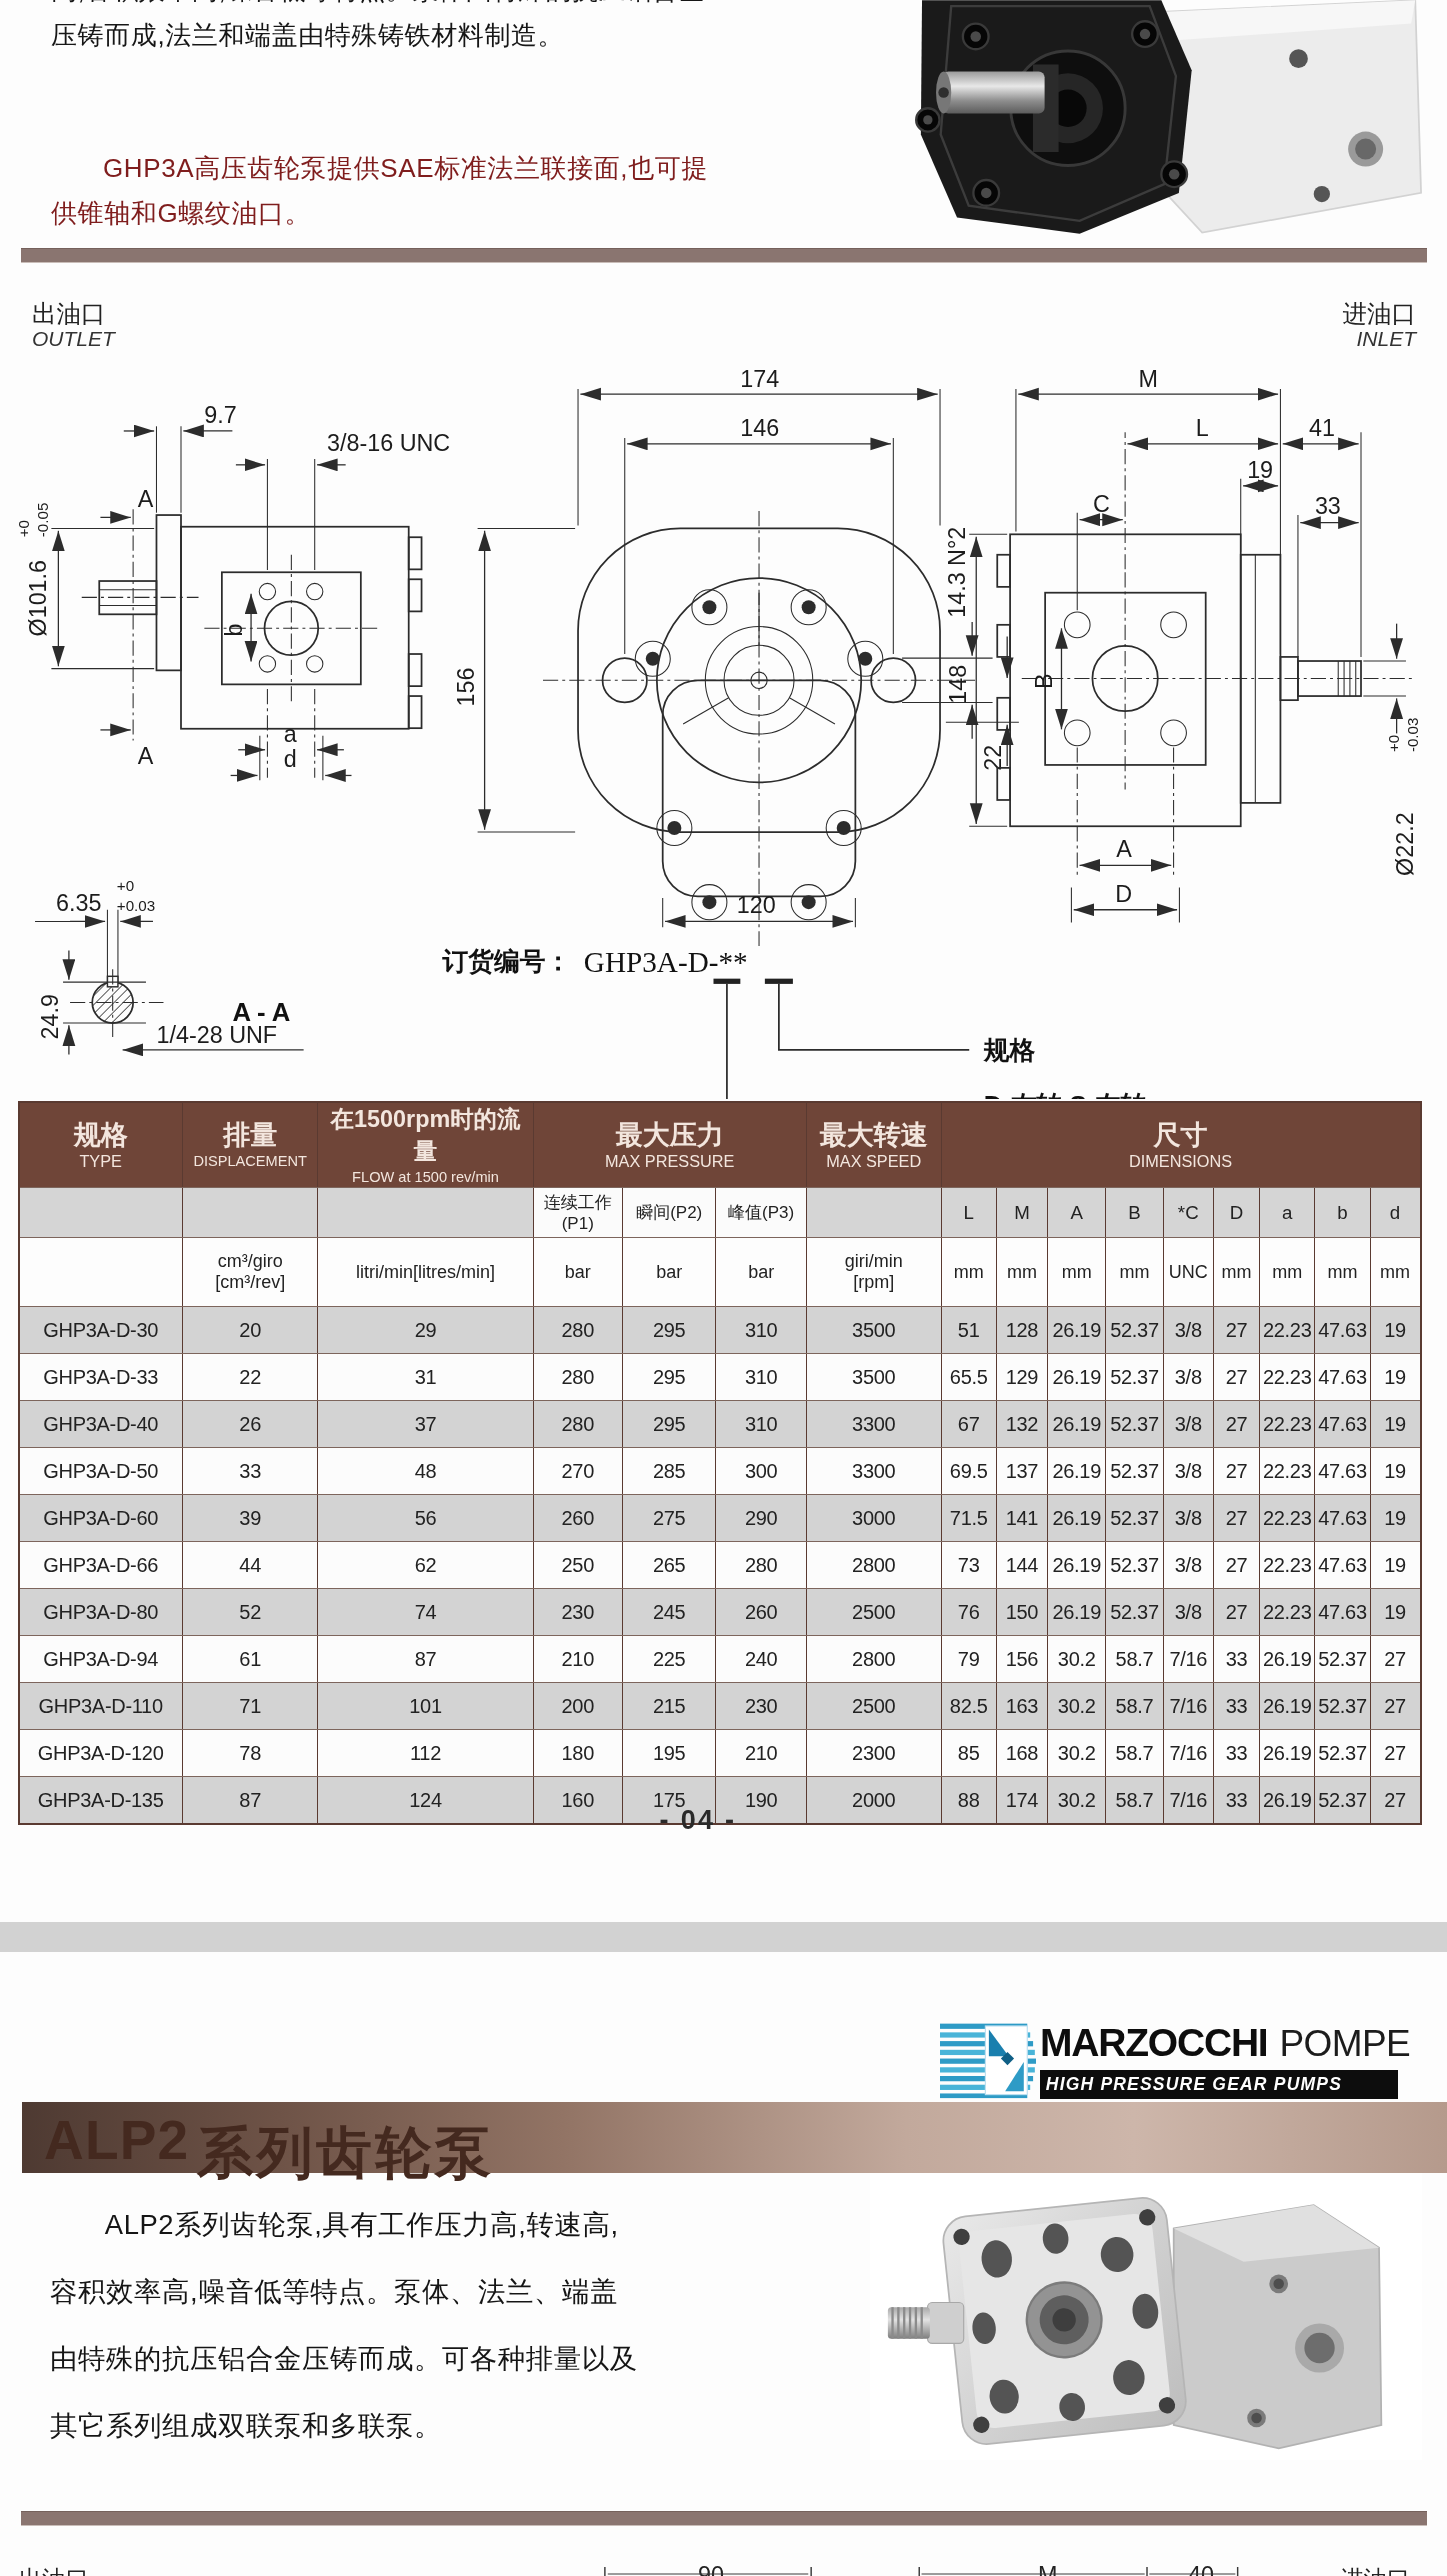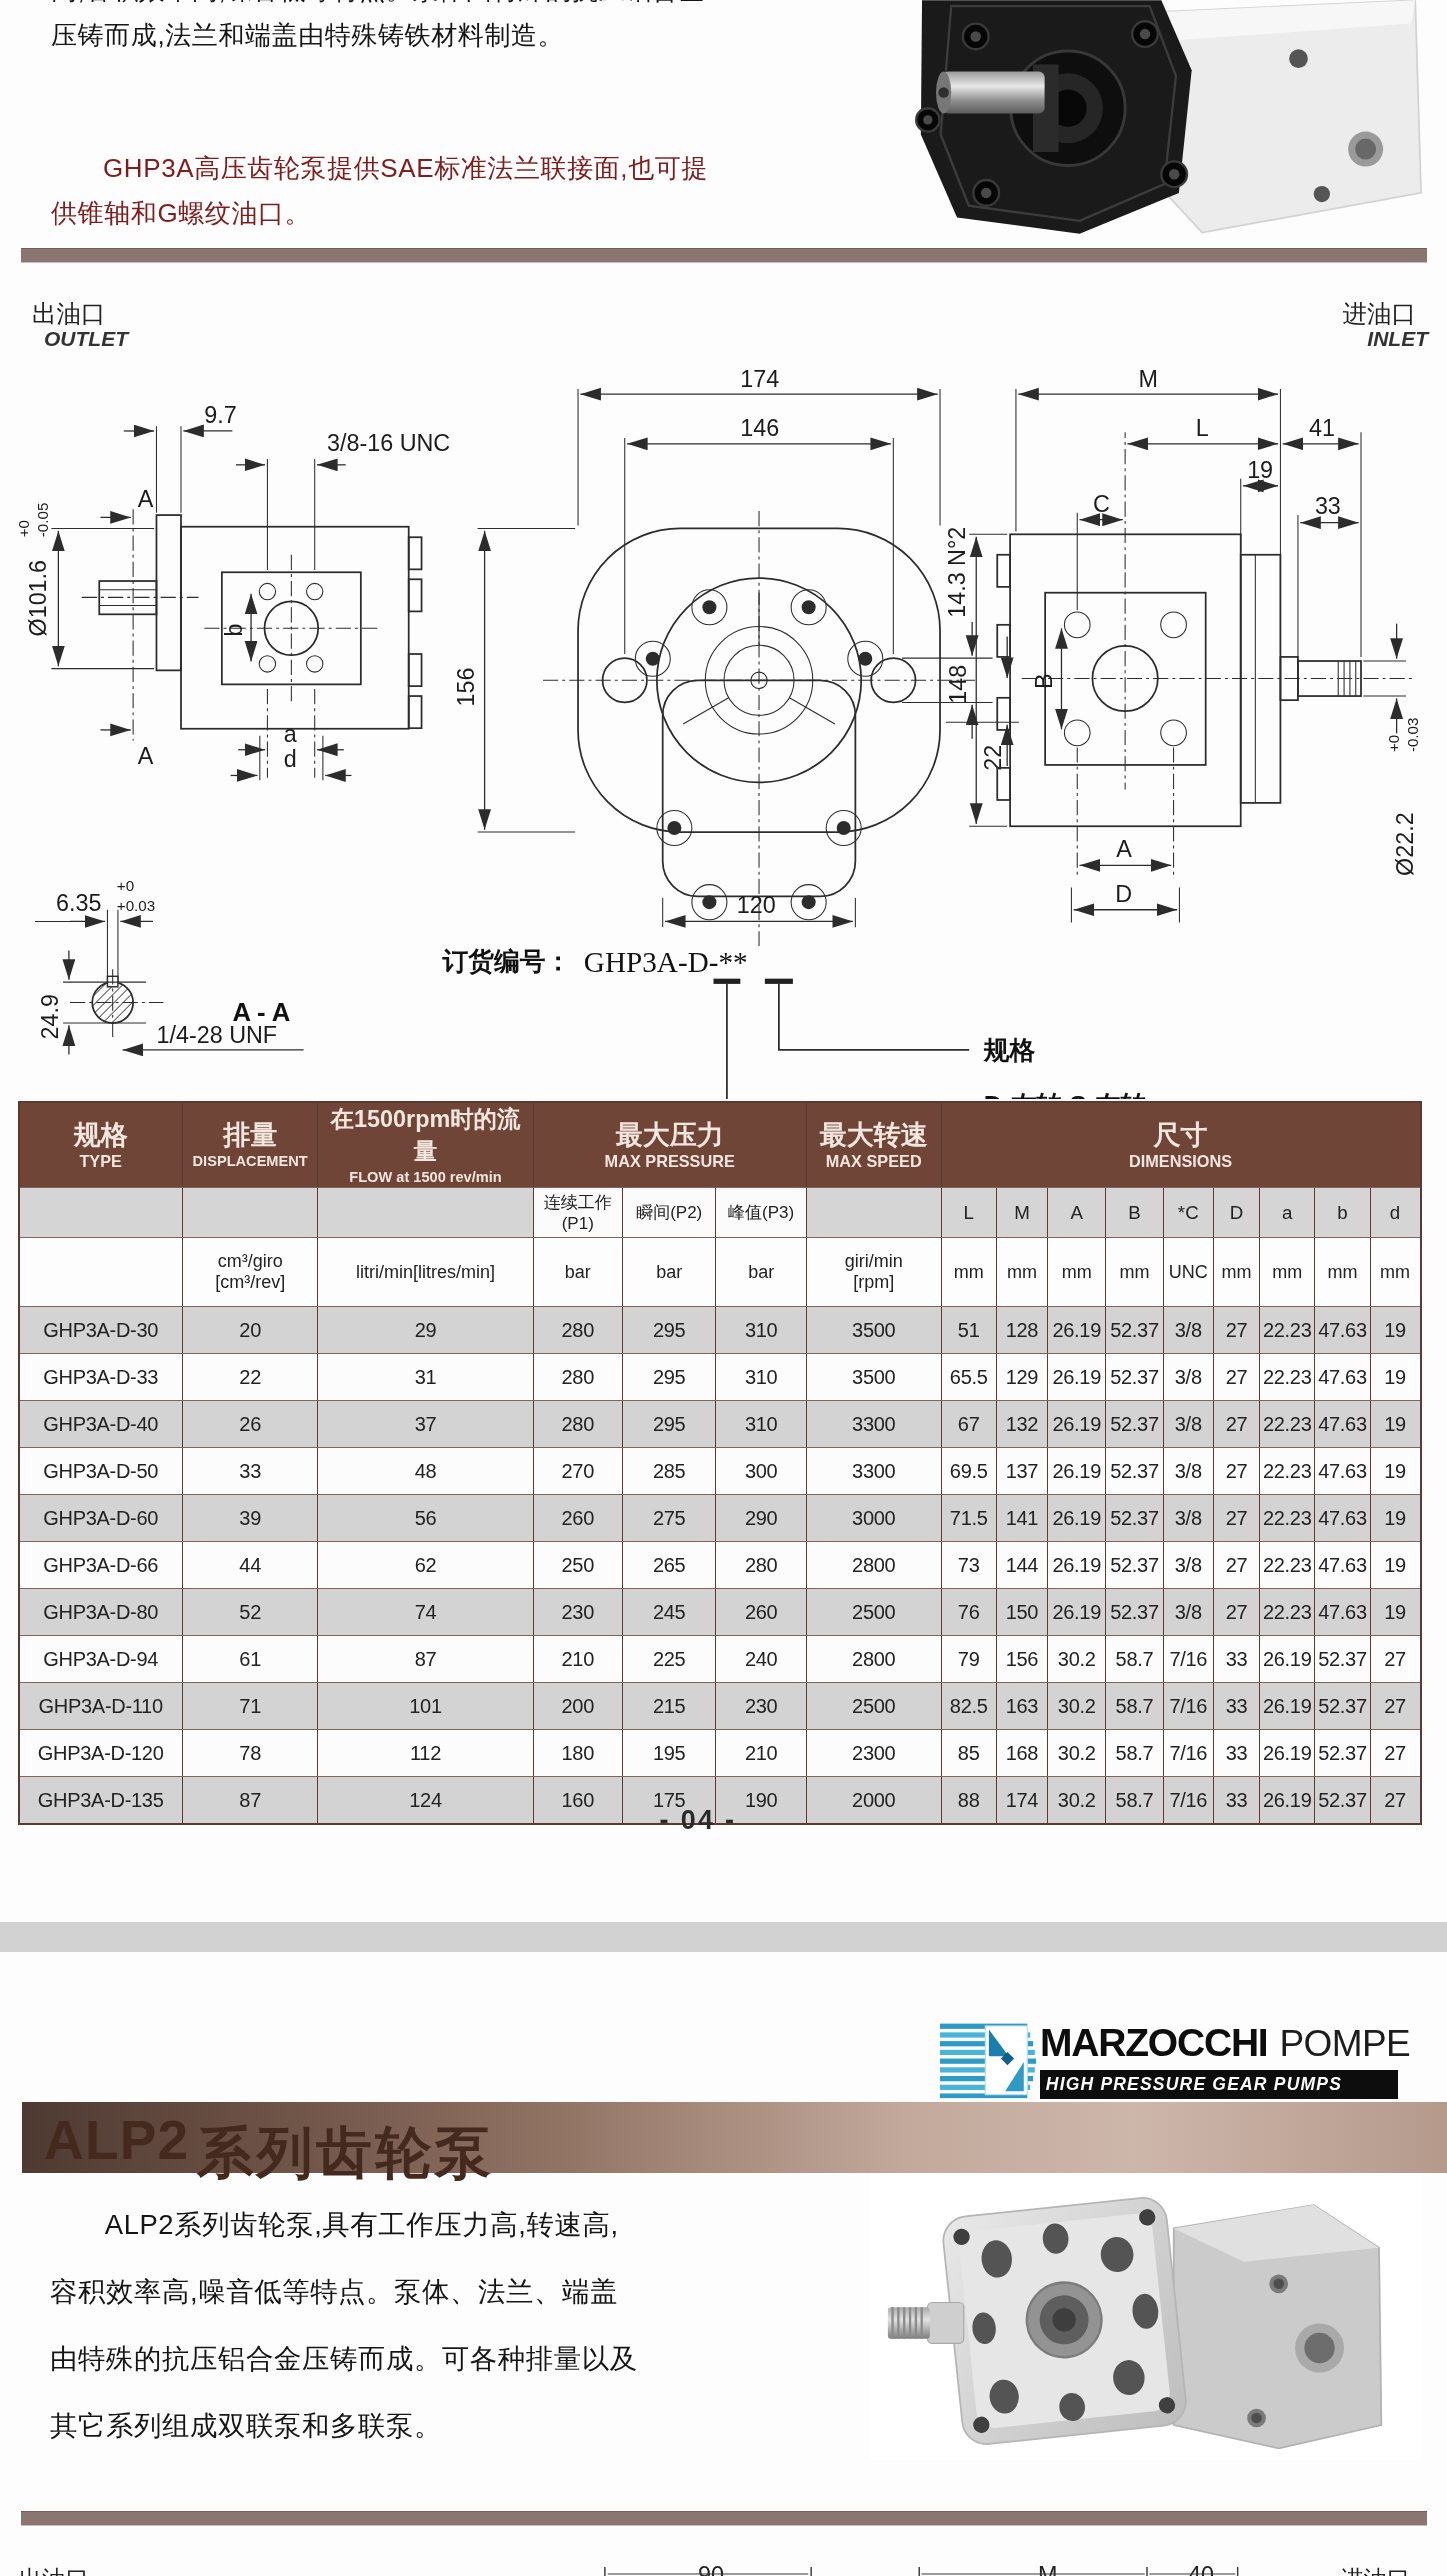--- a/index.html
+++ b/index.html
@@ -17,21 +17,21 @@
   .photo1{left:887px;top:0;width:537px;height:234px;overflow:hidden;}
   .photo2{left:870px;top:2173px;width:552px;height:287px;background:#fff;overflow:hidden;}
 
   
   .bar{left:21px;width:1406px;height:13px;background:#8a7570;
        border-top:1.8px solid #75615c;border-bottom:1.8px solid #c9bdb8;}
   .bar1{top:248px;} .bar2{top:2511px;}
 
   
   .port-cn{font-size:24.5px;color:#222;}
-  .port-en{font-size:21px;font-weight:bold;font-style:italic;color:#333;margin-left:12px;}
+  .port-en{font-size:21px;font-weight:normal;font-style:italic;color:#333;}
   .tr{text-align:right;}
 
   
   .draw{left:0;top:362px;width:1448px;height:737px;}
   svg text{font-family:"Liberation Sans", sans-serif;}
   .ln{stroke:#2c2c2c;stroke-width:3;fill:none;}
   .tn{stroke:#2c2c2c;stroke-width:1.8;fill:none;}
   .cl{stroke:#2c2c2c;stroke-width:1.8;fill:none;stroke-dasharray:26 7 5 7;}
   .dim{stroke:#2c2c2c;stroke-width:2.2;fill:none;marker-start:url(#arr);marker-end:url(#arr);}
   .de {stroke:#2c2c2c;stroke-width:2.2;fill:none;marker-end:url(#arr);}
@@ -46,21 +46,21 @@
   table.spec td,table.spec th{border-left:1.8px solid #5a3a31;border-right:1.8px solid #5a3a31;
              border-top:1.2px solid #7d655c;border-bottom:1.2px solid #7d655c;
              text-align:center;vertical-align:middle;overflow:hidden;padding:0 1.2px;}
   thead tr.h1 th{background:#6f4538;color:#f3e6de;height:77px;}
   thead tr.h2 td{background:#d5d5d5;height:49px;font-size:18.7px;color:#222;}
   thead tr.h2 td.wcell{background:#fbfbfb;font-size:17px;}
   thead tr.h3 td{background:#fdfdfd;height:68px;font-size:18px;color:#222;}
   tbody td{font-size:20px;color:#222;height:46px;letter-spacing:-0.3px;}
   tbody tr.odd{background:#d3d3d3;} tbody tr.even{background:#fcfcfc;}
   .hcn{font-size:27px;font-weight:bold;display:block;line-height:32px;}
-  .hen{font-size:16.3px;font-weight:bold;display:block;line-height:20px;}
+  .hen{font-size:16.3px;font-weight:normal;display:block;line-height:20px;}
   .hen.small{font-size:14.6px;}
   .u2{display:block;line-height:21px;}
 
   .pagenum{left:0;top:1805px;width:1396px;text-align:center;font-size:27px;font-weight:bold;
            letter-spacing:2.3px;color:#2a2a2a;}
 
   
   .sep{left:0;top:1922px;width:1448px;height:30px;background:#d2d2d2;}
 
   

